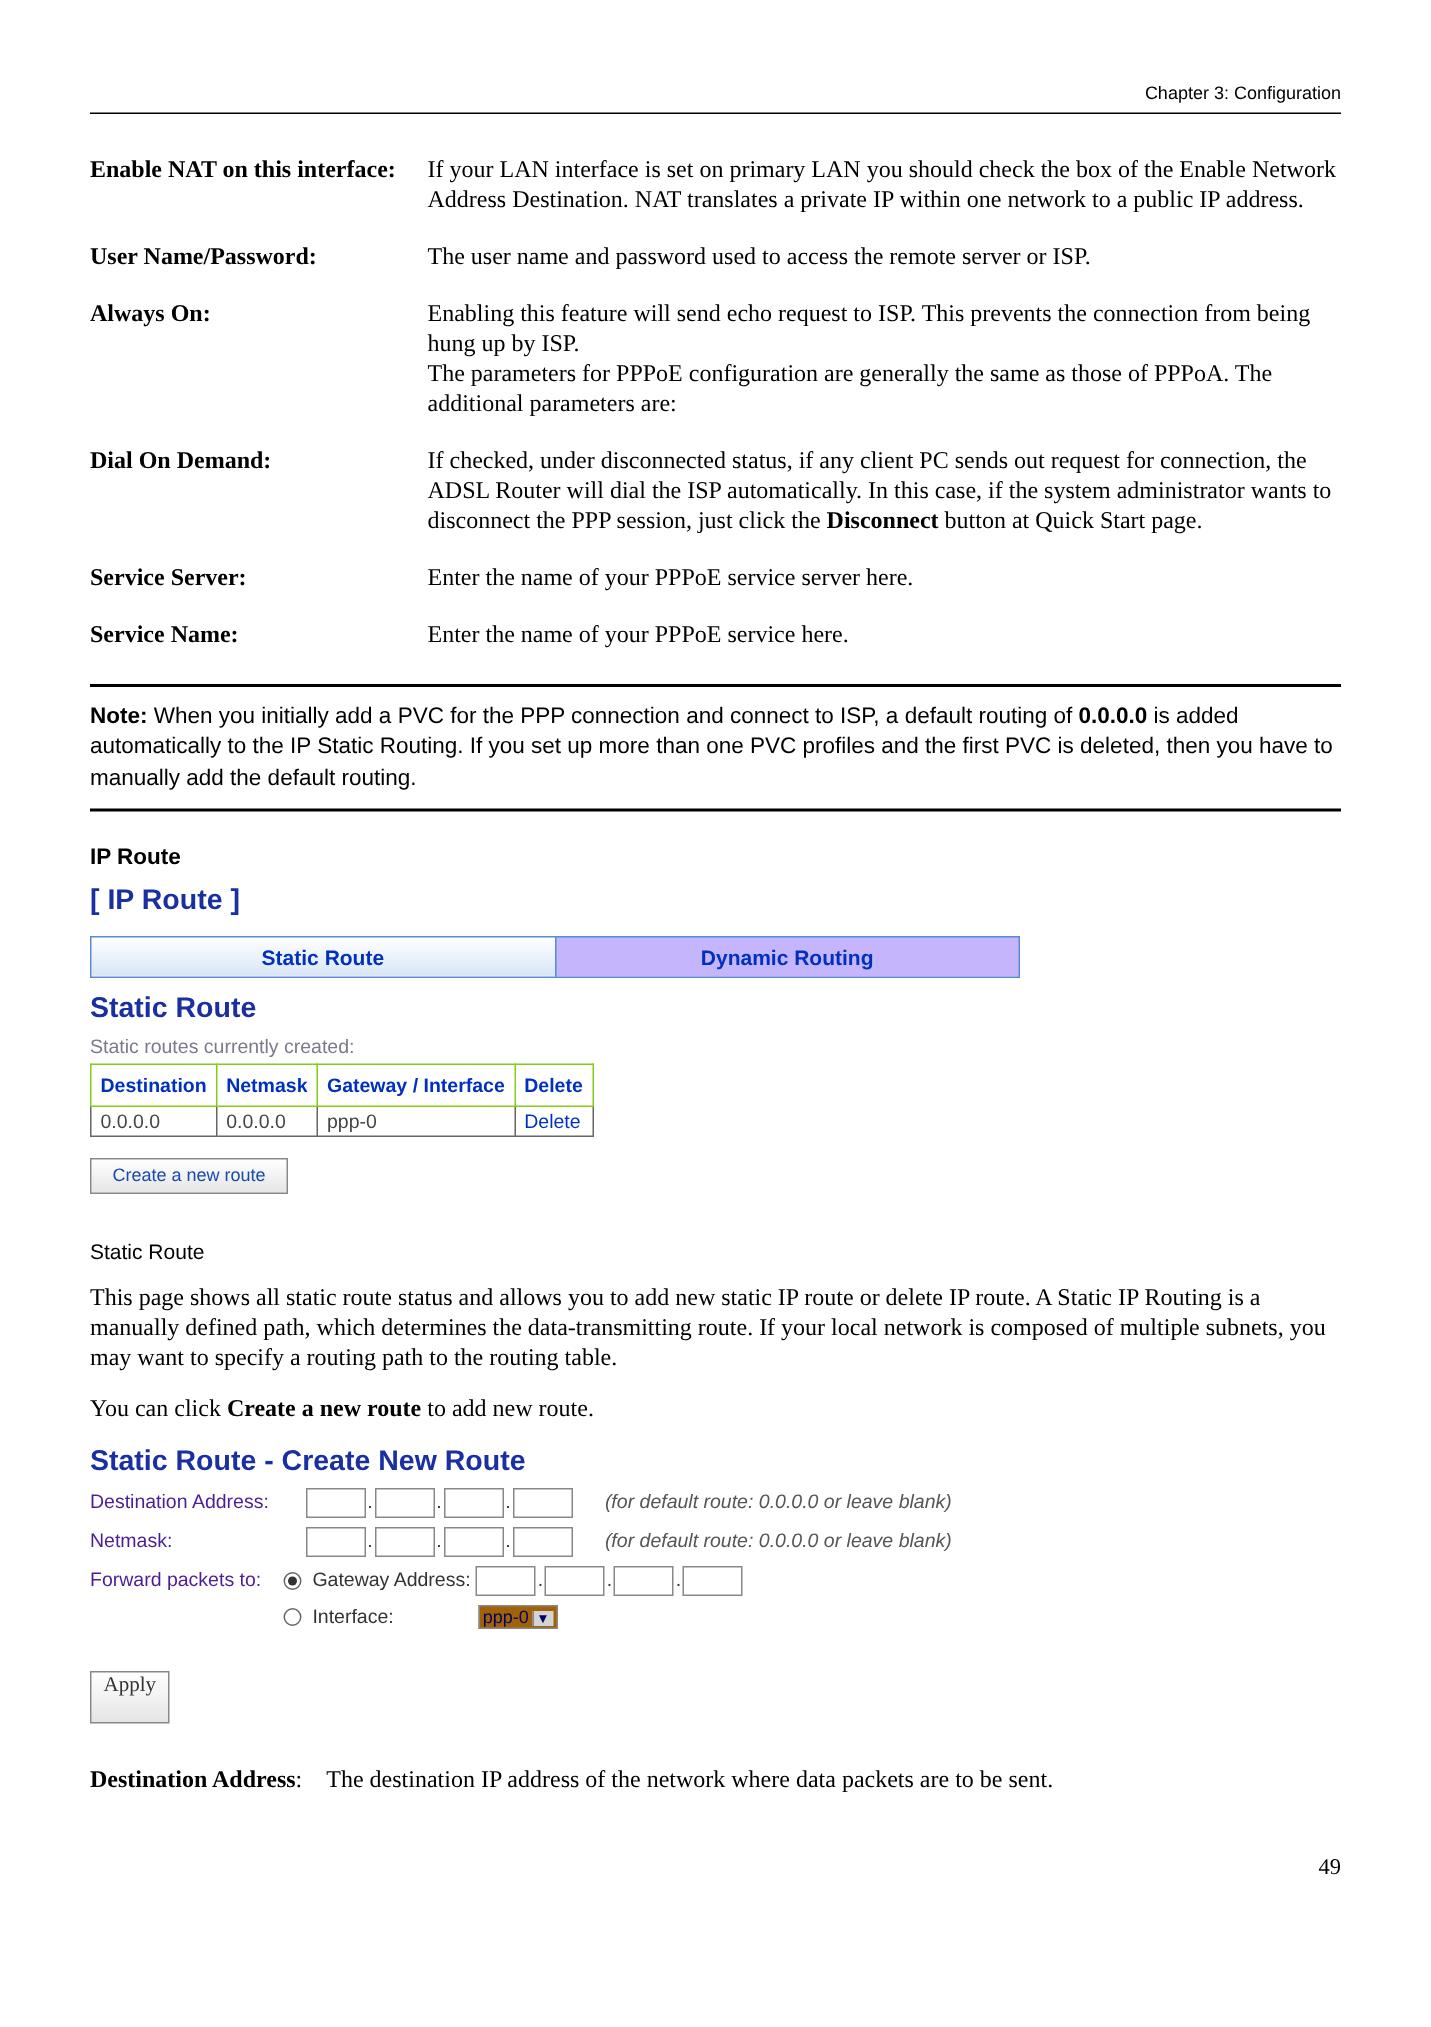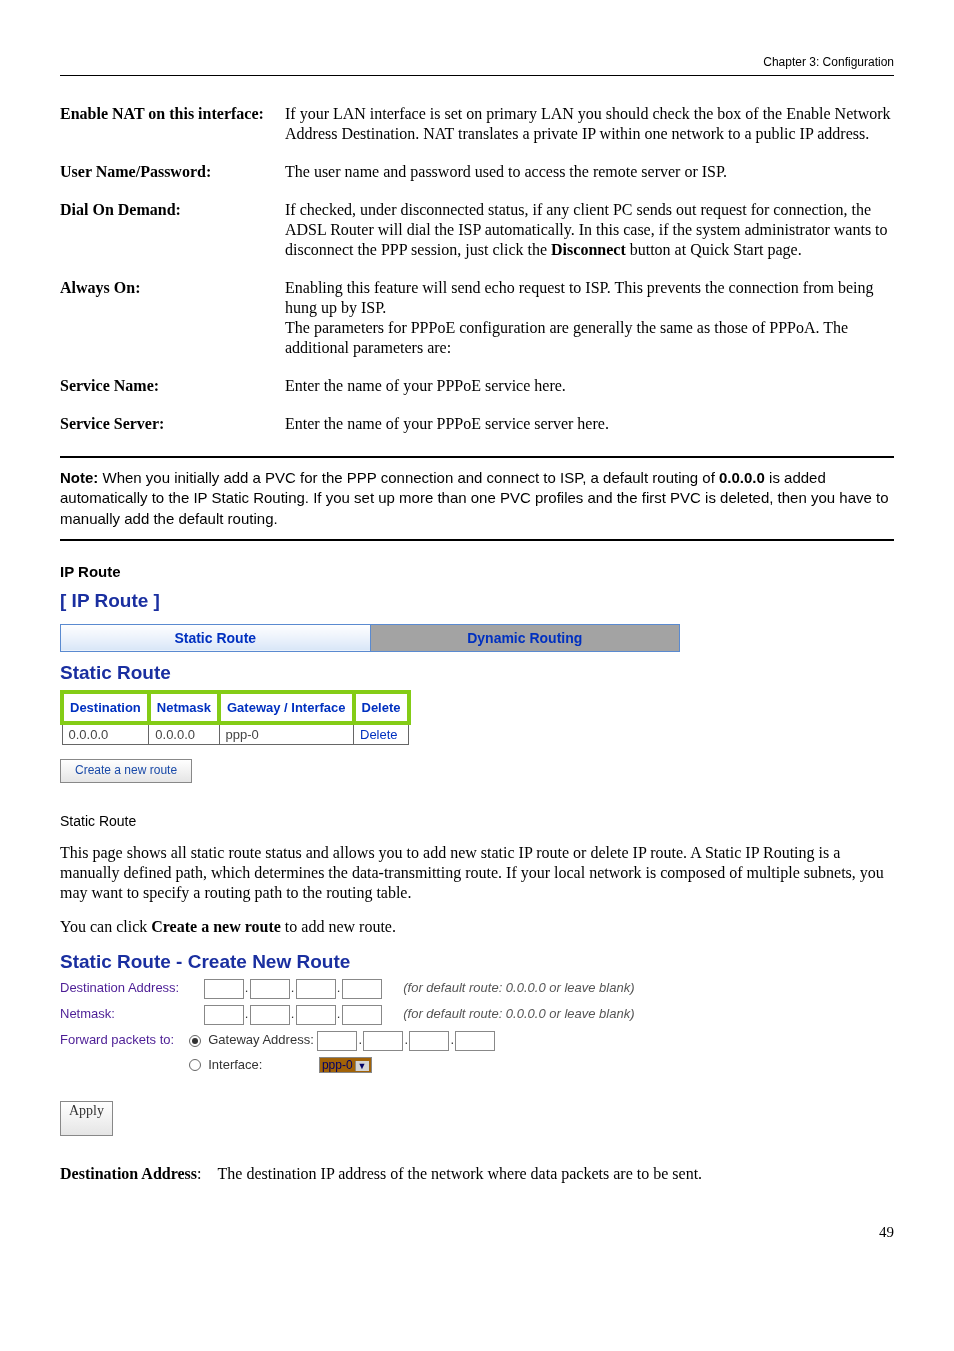--- a/index.html
+++ b/index.html
@@ -82,35 +82,35 @@
     font-family: Verdana, Arial, sans-serif;
     font-weight: bold;
     font-size: 14px;
     color: #0030c0;
     padding: 5px 0;
   }
   .tabbar td.active {
     background: linear-gradient(#ffffff, #e9f0fb 60%, #d8e6f7);
   }
   .tabbar td.inactive {
-    background: #a3a3a3;
+    background: #c4b5fd;
   }
   .small-caption {
     font-family: Arial, sans-serif;
     font-size: 13px;
     color: #7a7a8a;
     margin: 4px 0;
   }
   table.routes {
     border-collapse: collapse;
     font-family: Arial, sans-serif;
     font-size: 13px;
   }
   table.routes th {
-    border: 4px solid #84cc16;
+    border: 1px solid #84cc16;
     background: #fff;
     color: #0030c0;
     font-weight: bold;
     padding: 6px 6px;
     text-align: right;
   }
   table.routes td {
     border: 1px solid #666;
     padding: 2px 6px;
     color: #444;
@@ -228,34 +228,34 @@
     <tbody>
         <tr>
           <td class="term">Enable NAT on this interface:</td>
           <td>If your LAN interface is set on primary LAN you should check the box of the Enable Network Address Destination. NAT translates a private IP within one network to a public IP address.</td>
         </tr>
     <tr>
           <td class="term">User Name/Password:</td>
           <td>The user name and password used to access the remote server or ISP.</td>
         </tr>
     <tr>
+          <td class="term">Always On:</td>
+          <td>Enabling this feature will send echo request to ISP. This prevents the connection from being hung up by ISP.<br>The parameters for PPPoE configuration are generally the same as those of PPPoA. The additional parameters are:</td>
+        </tr>
+    <tr>
           <td class="term">Dial On Demand:</td>
           <td>If checked, under disconnected status, if any client PC sends out request for connection, the ADSL Router will dial the ISP automatically. In this case, if the system administrator wants to disconnect the PPP session, just click the <b>Disconnect</b> button at Quick Start page.</td>
         </tr>
     <tr>
-          <td class="term">Always On:</td>
-          <td>Enabling this feature will send echo request to ISP. This prevents the connection from being hung up by ISP.<br>The parameters for PPPoE configuration are generally the same as those of PPPoA. The additional parameters are:</td>
+          <td class="term">Service Server:</td>
+          <td>Enter the name of your PPPoE service server here.</td>
         </tr>
     <tr>
           <td class="term">Service Name:</td>
           <td>Enter the name of your PPPoE service here.</td>
-        </tr>
-    <tr>
-          <td class="term">Service Server:</td>
-          <td>Enter the name of your PPPoE service server here.</td>
         </tr>
   </tbody>
     </table>
 
   <hr class="thick">
   <div class="note">
     <b>Note:</b><span> When you initially add a PVC for the PPP connection and connect to ISP, a default routing of <b>0.0.0.0</b> is added automatically to the IP Static Routing. If you set up more than one PVC profiles and the first PVC is deleted, then you have to manually add the default routing.</span>
   </div>
   <hr class="thick">
 
@@ -267,20 +267,21 @@
     <tbody>
         <tr>
       <td class="active" style="width:50%">Static Route</td>
       <td class="inactive">Dynamic Routing</td>
     </tr>
   </tbody>
     </table>
 
   <div class="sub-blue">Static Route</div>
 
+  <div class="small-caption">Static routes currently created:</div>
 
   <table class="routes">
     <tbody>
         <tr>
       <th>Destination</th>
       <th>Netmask</th>
       <th>Gateway / Interface</th>
       <th>Delete</th>
     </tr>
     <tr>

